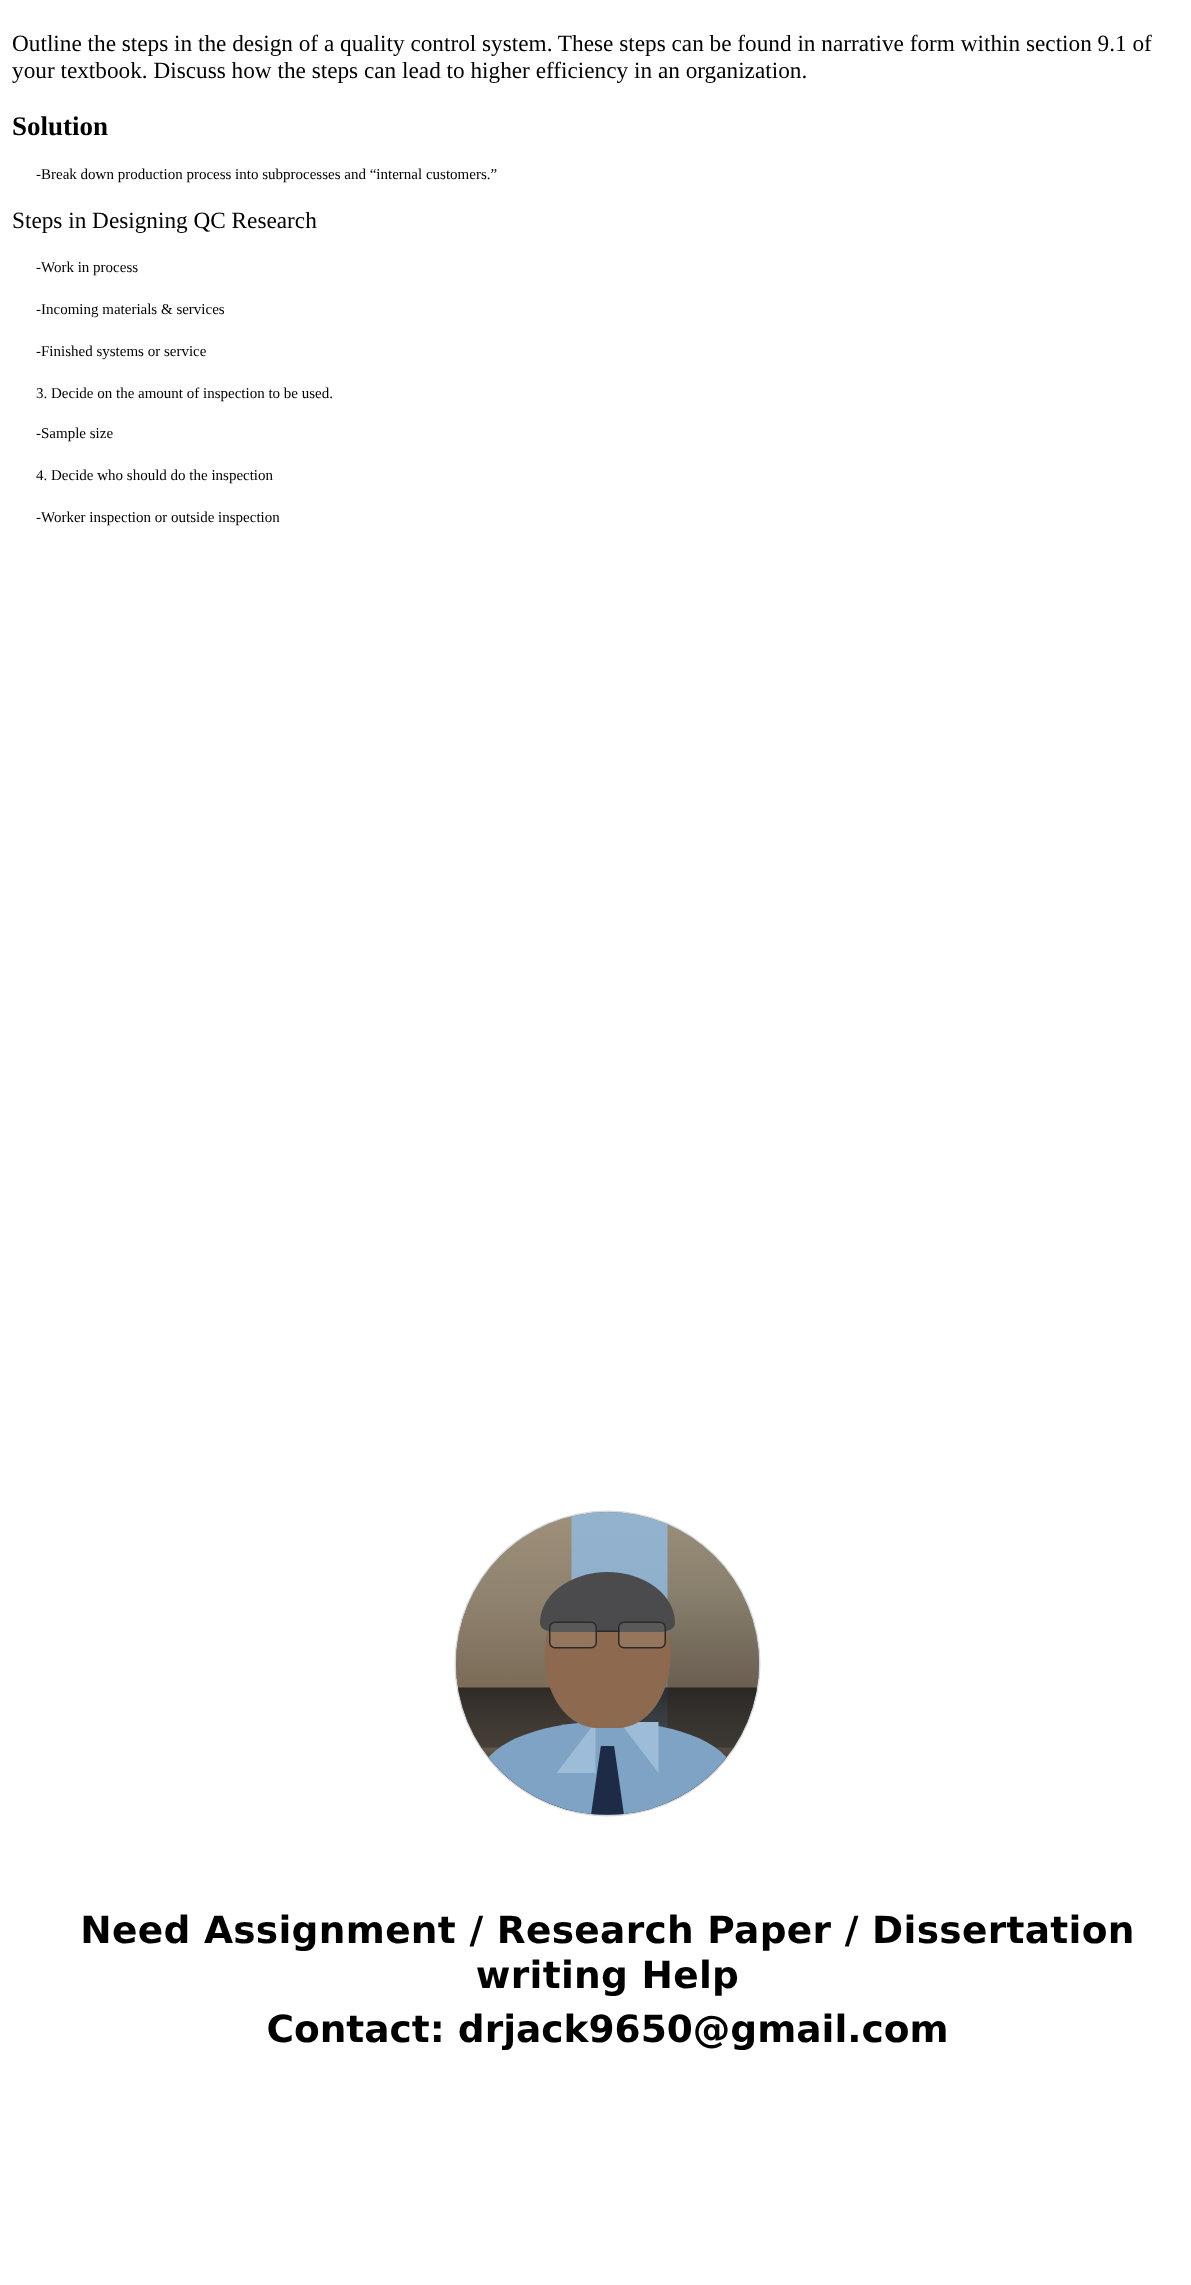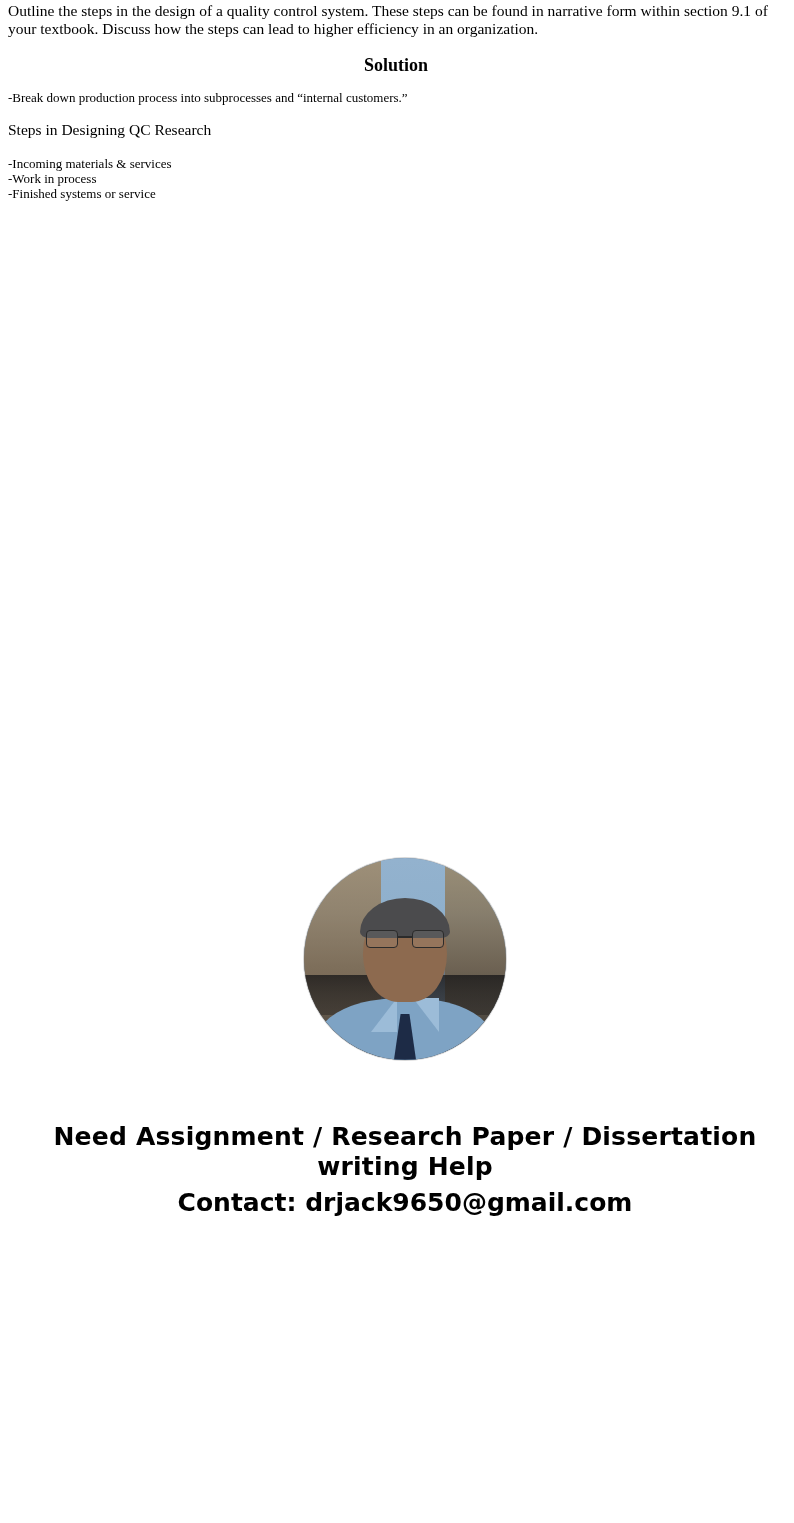--- a/index.html
+++ b/index.html
@@ -10,46 +10,45 @@
   body {
     width: 794px;
     min-height: 1523px;
     font-family: "Liberation Serif", serif;
     color: #000000;
     position: relative;
   }
   .page {
     width: 794px;
     box-sizing: border-box;
-    padding: 2px 10px 0 8px;
+    padding: 21px 10px 0 8px;
   }
   .question {
     font-size: 15.5px;
     line-height: 1.18;
     margin: 0 0 14px 0;
   }
   h2.solution-heading {
     font-size: 18px;
     font-weight: bold;
     margin: 16px 0 14px 0;
     line-height: 1.2;
-    text-align: center;
   }
   .para {
     font-size: 15.5px;
     line-height: 1.18;
     margin: 0 0 16px 0;
   }
   .block {
     margin: 0 0 16px 0;
   }
   .block .line {
-    font-size: 13px;
+    font-size: 10px;
     line-height: 1.18;
-    margin: 0;
+    margin: 16px;
   }
   .spacer {
     height: 600px;
   }
   .promo {
     width: 794px;
     text-align: center;
     padding-top: 0;
   }
   .avatar-wrap {
@@ -201,27 +200,35 @@
   <h2 class="solution-heading">Solution</h2>
 
 
   <div class="block">
     <p class="line">-Break down production process into subprocesses and “internal customers.”</p>
   </div>
 
   <p class="para">Steps in Designing QC Research</p>
 
   <div class="block">
+    <p class="line">-Work in process</p>
     <p class="line">-Incoming materials &amp; services</p>
-    <p class="line">-Work in process</p>
     <p class="line">-Finished systems or service</p>
   </div>
 
 
-
+  <div class="block">
+    <p class="line">3. Decide on the amount of inspection to be used.</p>
+    <p class="line">-Sample size</p>
+  </div>
+
+  <div class="block">
+    <p class="line">4. Decide who should do the inspection</p>
+    <p class="line">-Worker inspection or outside inspection</p>
+  </div>
 
   <div class="spacer"></div>
 
   <div class="promo">
     <div class="avatar-wrap">
       <div class="avatar">
         <div class="av-bg"></div>
         <div class="av-wall-left"></div>
         <div class="av-wall-right"></div>
         <div class="av-dark-band"></div>

